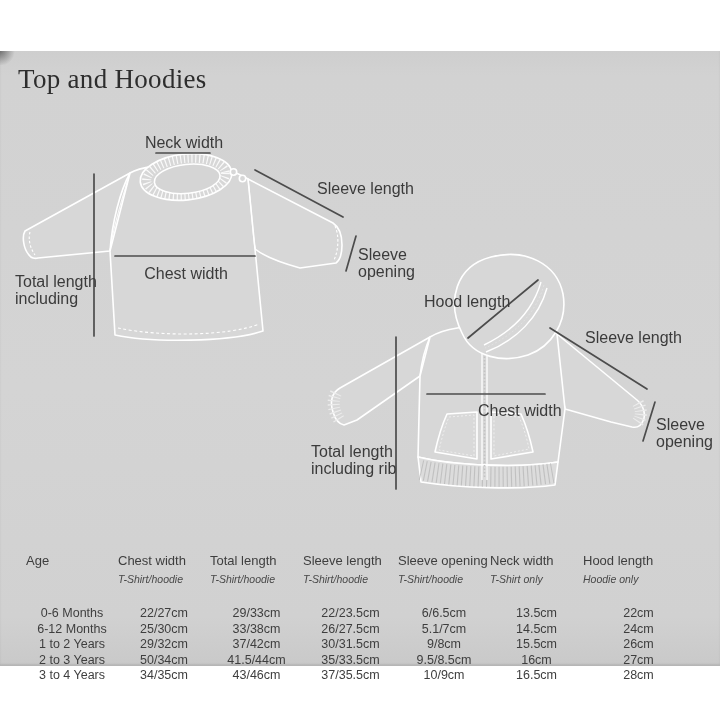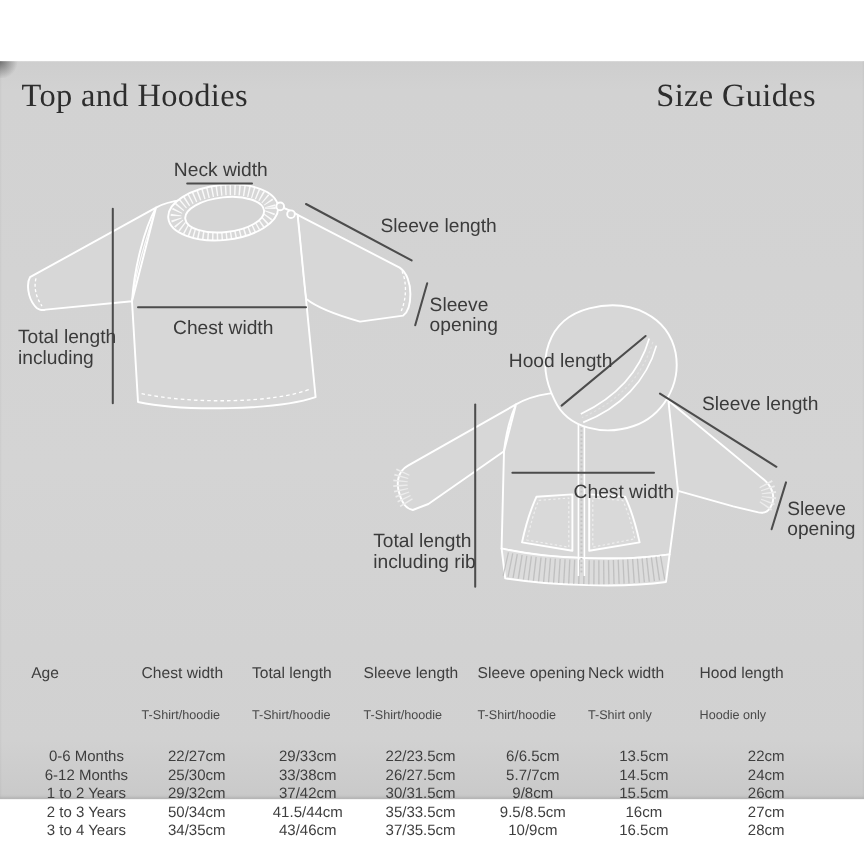--- a/index.html
+++ b/index.html
@@ -29,32 +29,31 @@
   }
   .centered{text-align:center;}
   svg.diagrams{position:absolute;left:0;top:0;}
 
   
   .size-table{position:absolute;left:26px;top:466px;width:668px;color:#3e3e3e;}
   .table-header-row,.tr{
     display:grid;grid-template-columns:92px 92px 93px 95px 92px 93px 1fr;
   }
   .th-main{font-size:13px;line-height:15px;margin-top:36px;}
-  .th-sub{font-size:10.5px;line-height:13px;margin-top:22px;color:#484848;}
+  .th-sub{font-size:10.5px;line-height:13px;margin-top:5px;color:#484848;font-style:italic;}
   .table-body{margin-top:20px;}
   .tr{height:15.5px;line-height:15.5px;font-size:12.5px;text-align:center;}
   .td{overflow:visible;white-space:nowrap;}
 </style>
 </head>
 <body>
 
 <div class="panel">
 
   <div class="title title-left">Top and Hoodies</div>
-  <div class="title title-right">Size Guides</div>
 
   <svg class="diagrams" width="720" height="615" viewBox="0 0 720 615">
 
     <g stroke="#ffffff" fill="#d7d7d7" stroke-width="1.6" stroke-linejoin="round">
 
       <path d="M130,122 L25,180 C22,185 23,197 29,204 C31,207 35,208 38,207 L110,200 C112,172 120,140 130,122 Z"></path>
 
       <path d="M248,128 L333,172 C339,176 342,185 342,194 C342,202 340,209 336,212 L300,217 C282,212 265,206 255,198 C251,174 249,150 248,128 Z"></path>
 
       <path d="M130,122 C150,110 220,110 248,128 L255,198 L263,280 C230,291 152,292 115,284 L110,200 Z"></path>
@@ -174,21 +173,21 @@
           <div class="td">22/23.5cm</div>
           <div class="td">6/6.5cm</div>
           <div class="td">13.5cm</div>
           <div class="td">22cm</div>
         </div>
         <div class="tr">
           <div class="td">6-12 Months</div>
           <div class="td">25/30cm</div>
           <div class="td">33/38cm</div>
           <div class="td">26/27.5cm</div>
-          <div class="td">5.7/7cm</div>
+          <div class="td">5.1/7cm</div>
           <div class="td">14.5cm</div>
           <div class="td">24cm</div>
         </div>
         <div class="tr">
           <div class="td">1 to 2 Years</div>
           <div class="td">29/32cm</div>
           <div class="td">37/42cm</div>
           <div class="td">30/31.5cm</div>
           <div class="td">9/8cm</div>
           <div class="td">15.5cm</div>

